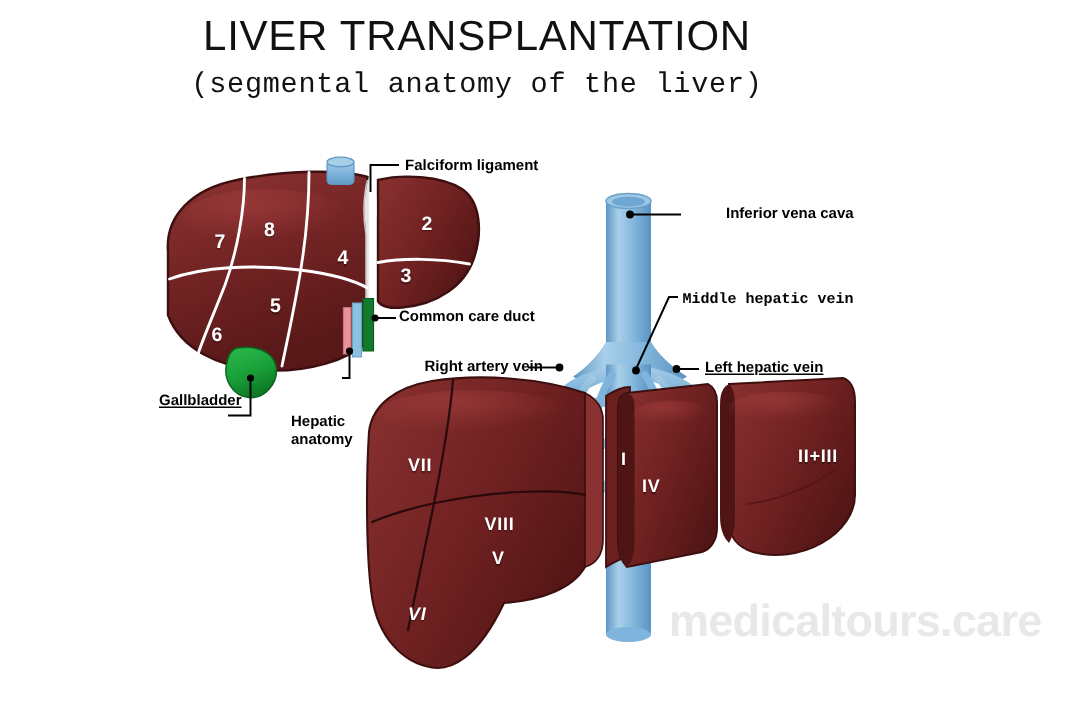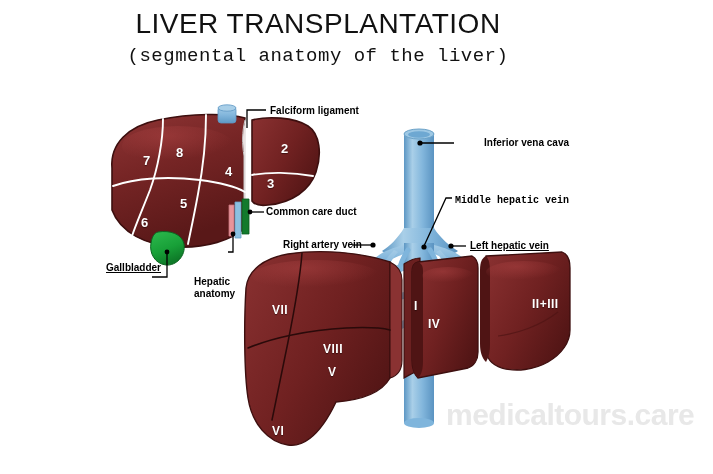--- a/index.html
+++ b/index.html
@@ -224,21 +224,21 @@
   <div class="segnum" style="left:176px;top:145px;">8</div>
   <div class="segnum" style="left:225px;top:164px;">4</div>
   <div class="segnum" style="left:281px;top:141px;">2</div>
   <div class="segnum" style="left:267px;top:176px;">3</div>
   <div class="segnum" style="left:180px;top:196px;">5</div>
   <div class="segnum" style="left:141px;top:215px;">6</div>
 
   <div class="segnum roman" style="left:272px;top:303px;">VII</div>
   <div class="segnum roman" style="left:323px;top:297px;margin-top:45px;">VIII</div>
   <div class="segnum roman" style="left:328px;top:365px;">V</div>
-  <div class="segnum roman" style="left:272px;top:424px;">VI</div>
+  <div class="segnum roman" style="left:272px;top:402px;font-style:italic;">VI</div>
   <div class="segnum roman" style="left:414px;top:299px;">I</div>
   <div class="segnum roman" style="left:428px;top:317px;">IV</div>
   <div class="segnum roman" style="left:532px;top:297px;">II+III</div>
 
   <div class="lbl" style="left:270px;top:105px;">Falciform ligament</div>
   <div class="lbl" style="left:266px;top:206px;">Common care duct</div>
   <div class="lbl multi" style="left:194px;top:243px;width:52px;margin-top:33px;">
     <span>Hepatic</span><br>
     <span>anatomy</span>
   </div>

